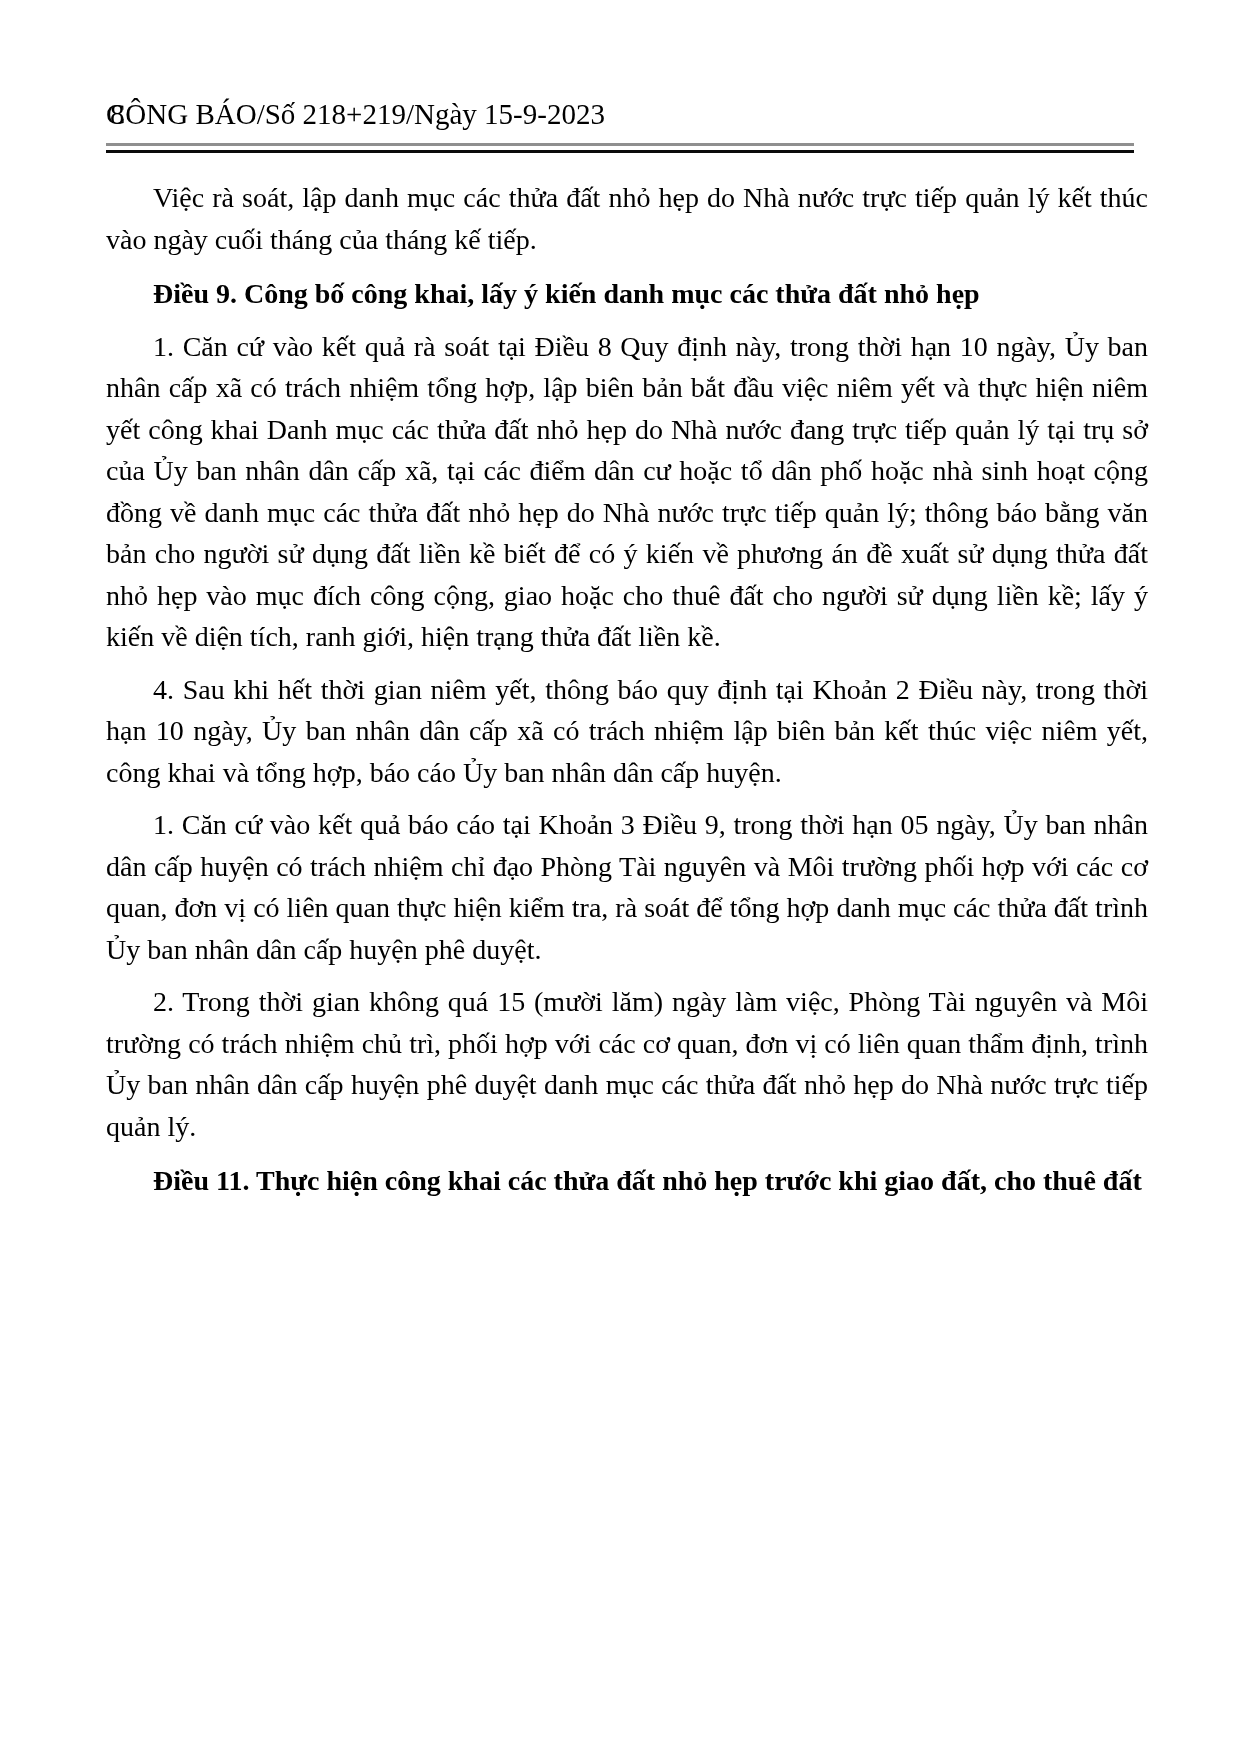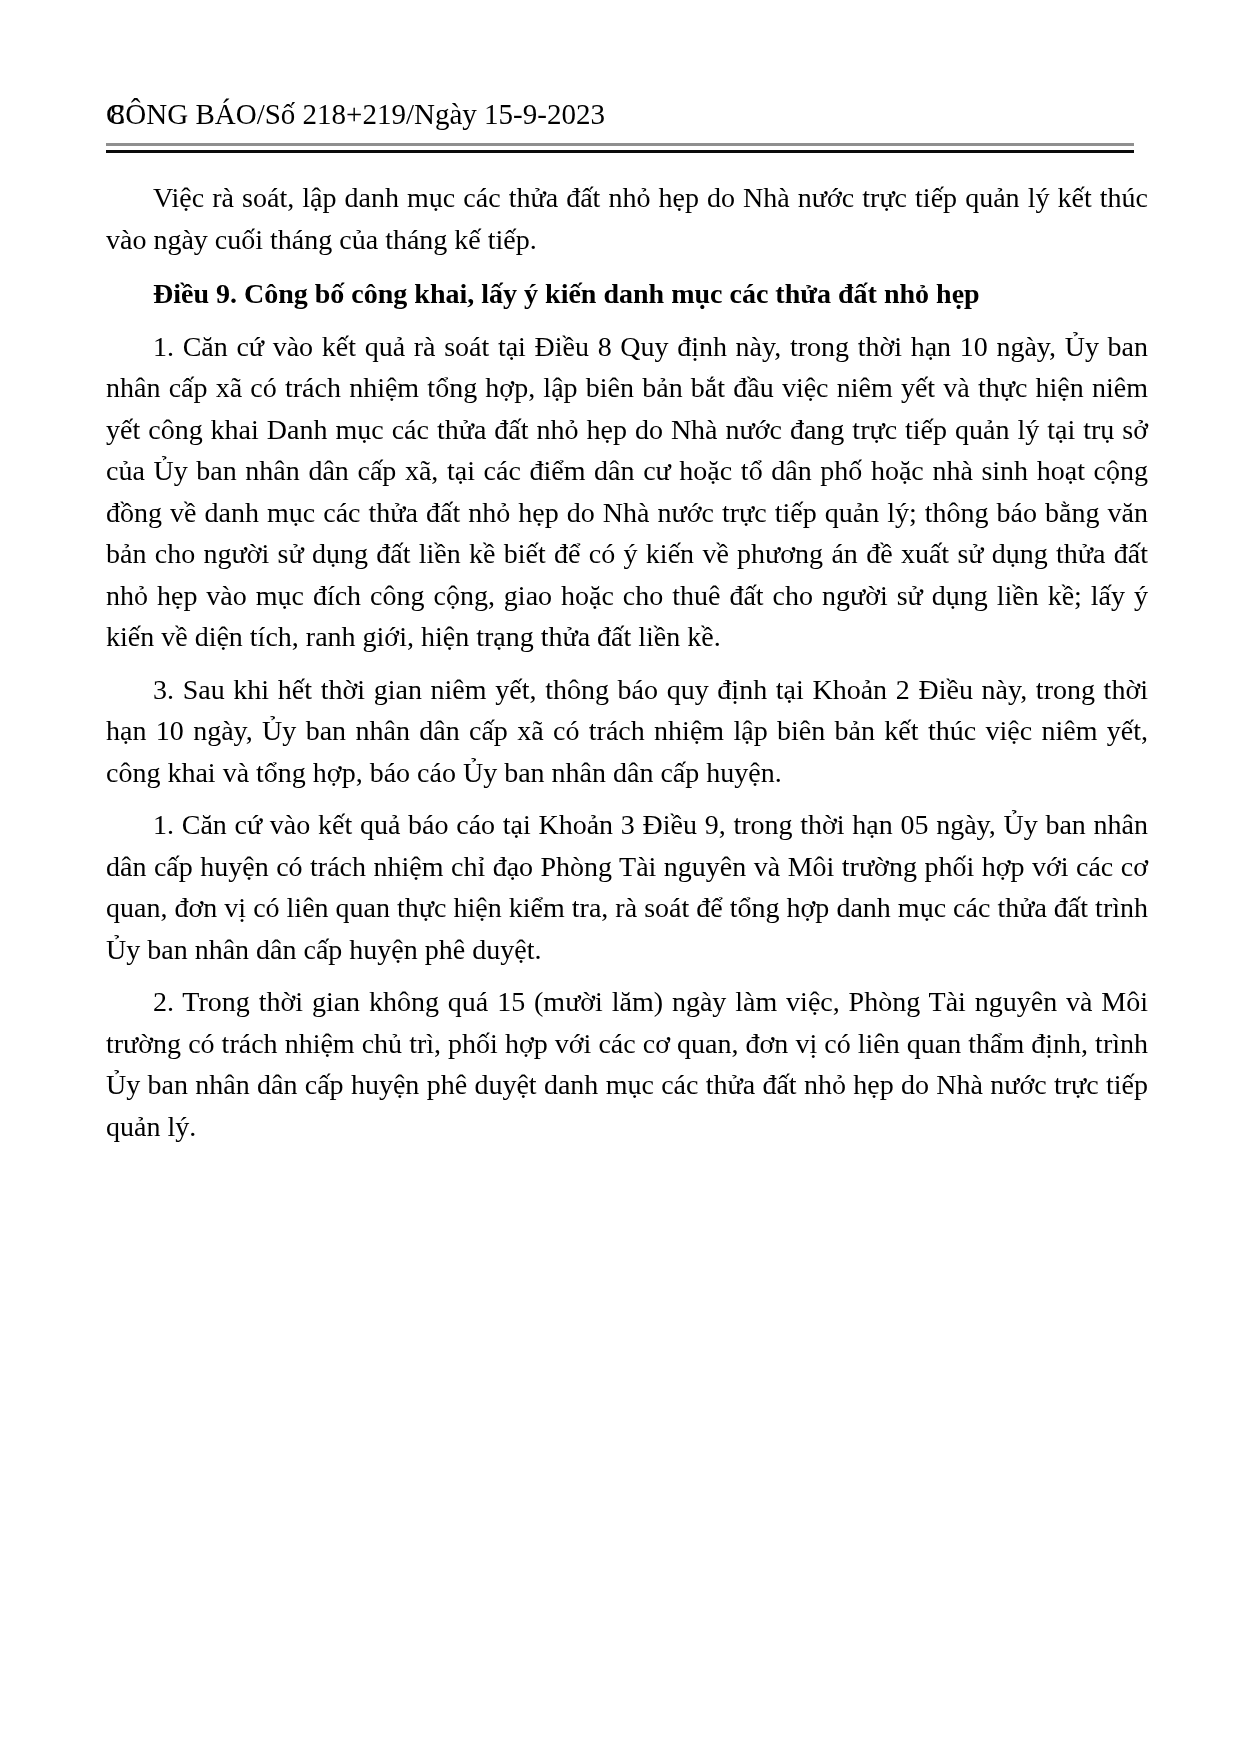--- a/index.html
+++ b/index.html
@@ -73,23 +73,24 @@
   <div class="double-rule"></div>
 
   <main class="doc-body">
     <p>Việc rà soát, lập danh mục các thửa đất nhỏ hẹp do Nhà nước trực tiếp quản lý kết thúc vào ngày cuối tháng của tháng kế tiếp.</p>
 
     <h2>Điều 9. Công bố công khai, lấy ý kiến danh mục các thửa đất nhỏ hẹp</h2>
 
     <p>1. Căn cứ vào kết quả rà soát tại Điều 8 Quy định này, trong thời hạn 10 ngày, Ủy ban nhân cấp xã có trách nhiệm tổng hợp, lập biên bản bắt đầu việc niêm yết và thực hiện niêm yết công khai Danh mục các thửa đất nhỏ hẹp do Nhà nước đang trực tiếp quản lý tại trụ sở của Ủy ban nhân dân cấp xã, tại các điểm dân cư hoặc tổ dân phố hoặc nhà sinh hoạt cộng đồng về danh mục các thửa đất nhỏ hẹp do Nhà nước trực tiếp quản lý; thông báo bằng văn bản cho người sử dụng đất liền kề biết để có ý kiến về phương án đề xuất sử dụng thửa đất nhỏ hẹp vào mục đích công cộng, giao hoặc cho thuê đất cho người sử dụng liền kề; lấy ý kiến về diện tích, ranh giới, hiện trạng thửa đất liền kề.</p>
 
 
-    <p>3. Sau khi hết thời gian niêm yết, thông báo quy định tại Khoản 2 Điều này, trong thời hạn 10 ngày, Ủy ban nhân dân cấp xã có trách nhiệm lập biên bản kết thúc việc niêm yết, công khai và tổng hợp, báo cáo Ủy ban nhân dân cấp huyện.</p>
+    <p>4. Sau khi hết thời gian niêm yết, thông báo quy định tại Khoản 2 Điều này, trong thời hạn 10 ngày, Ủy ban nhân dân cấp xã có trách nhiệm lập biên bản kết thúc việc niêm yết, công khai và tổng hợp, báo cáo Ủy ban nhân dân cấp huyện.</p>
 
 
     <p>1. Căn cứ vào kết quả báo cáo tại Khoản 3 Điều 9, trong thời hạn 05 ngày, Ủy ban nhân dân cấp huyện có trách nhiệm chỉ đạo Phòng Tài nguyên và Môi trường phối hợp với các cơ quan, đơn vị có liên quan thực hiện kiểm tra, rà soát để tổng hợp danh mục các thửa đất trình Ủy ban nhân dân cấp huyện phê duyệt.</p>
 
     <p>2. Trong thời gian không quá 15 (mười lăm) ngày làm việc, Phòng Tài nguyên và Môi trường có trách nhiệm chủ trì, phối hợp với các cơ quan, đơn vị có liên quan thẩm định, trình Ủy ban nhân dân cấp huyện phê duyệt danh mục các thửa đất nhỏ hẹp do Nhà nước trực tiếp quản lý.</p>
 
+    <h2>Điều 11. Thực hiện công khai các thửa đất nhỏ hẹp trước khi giao đất, cho thuê đất</h2>
 
   </main>
 
 </div>
 
 </body></html>

